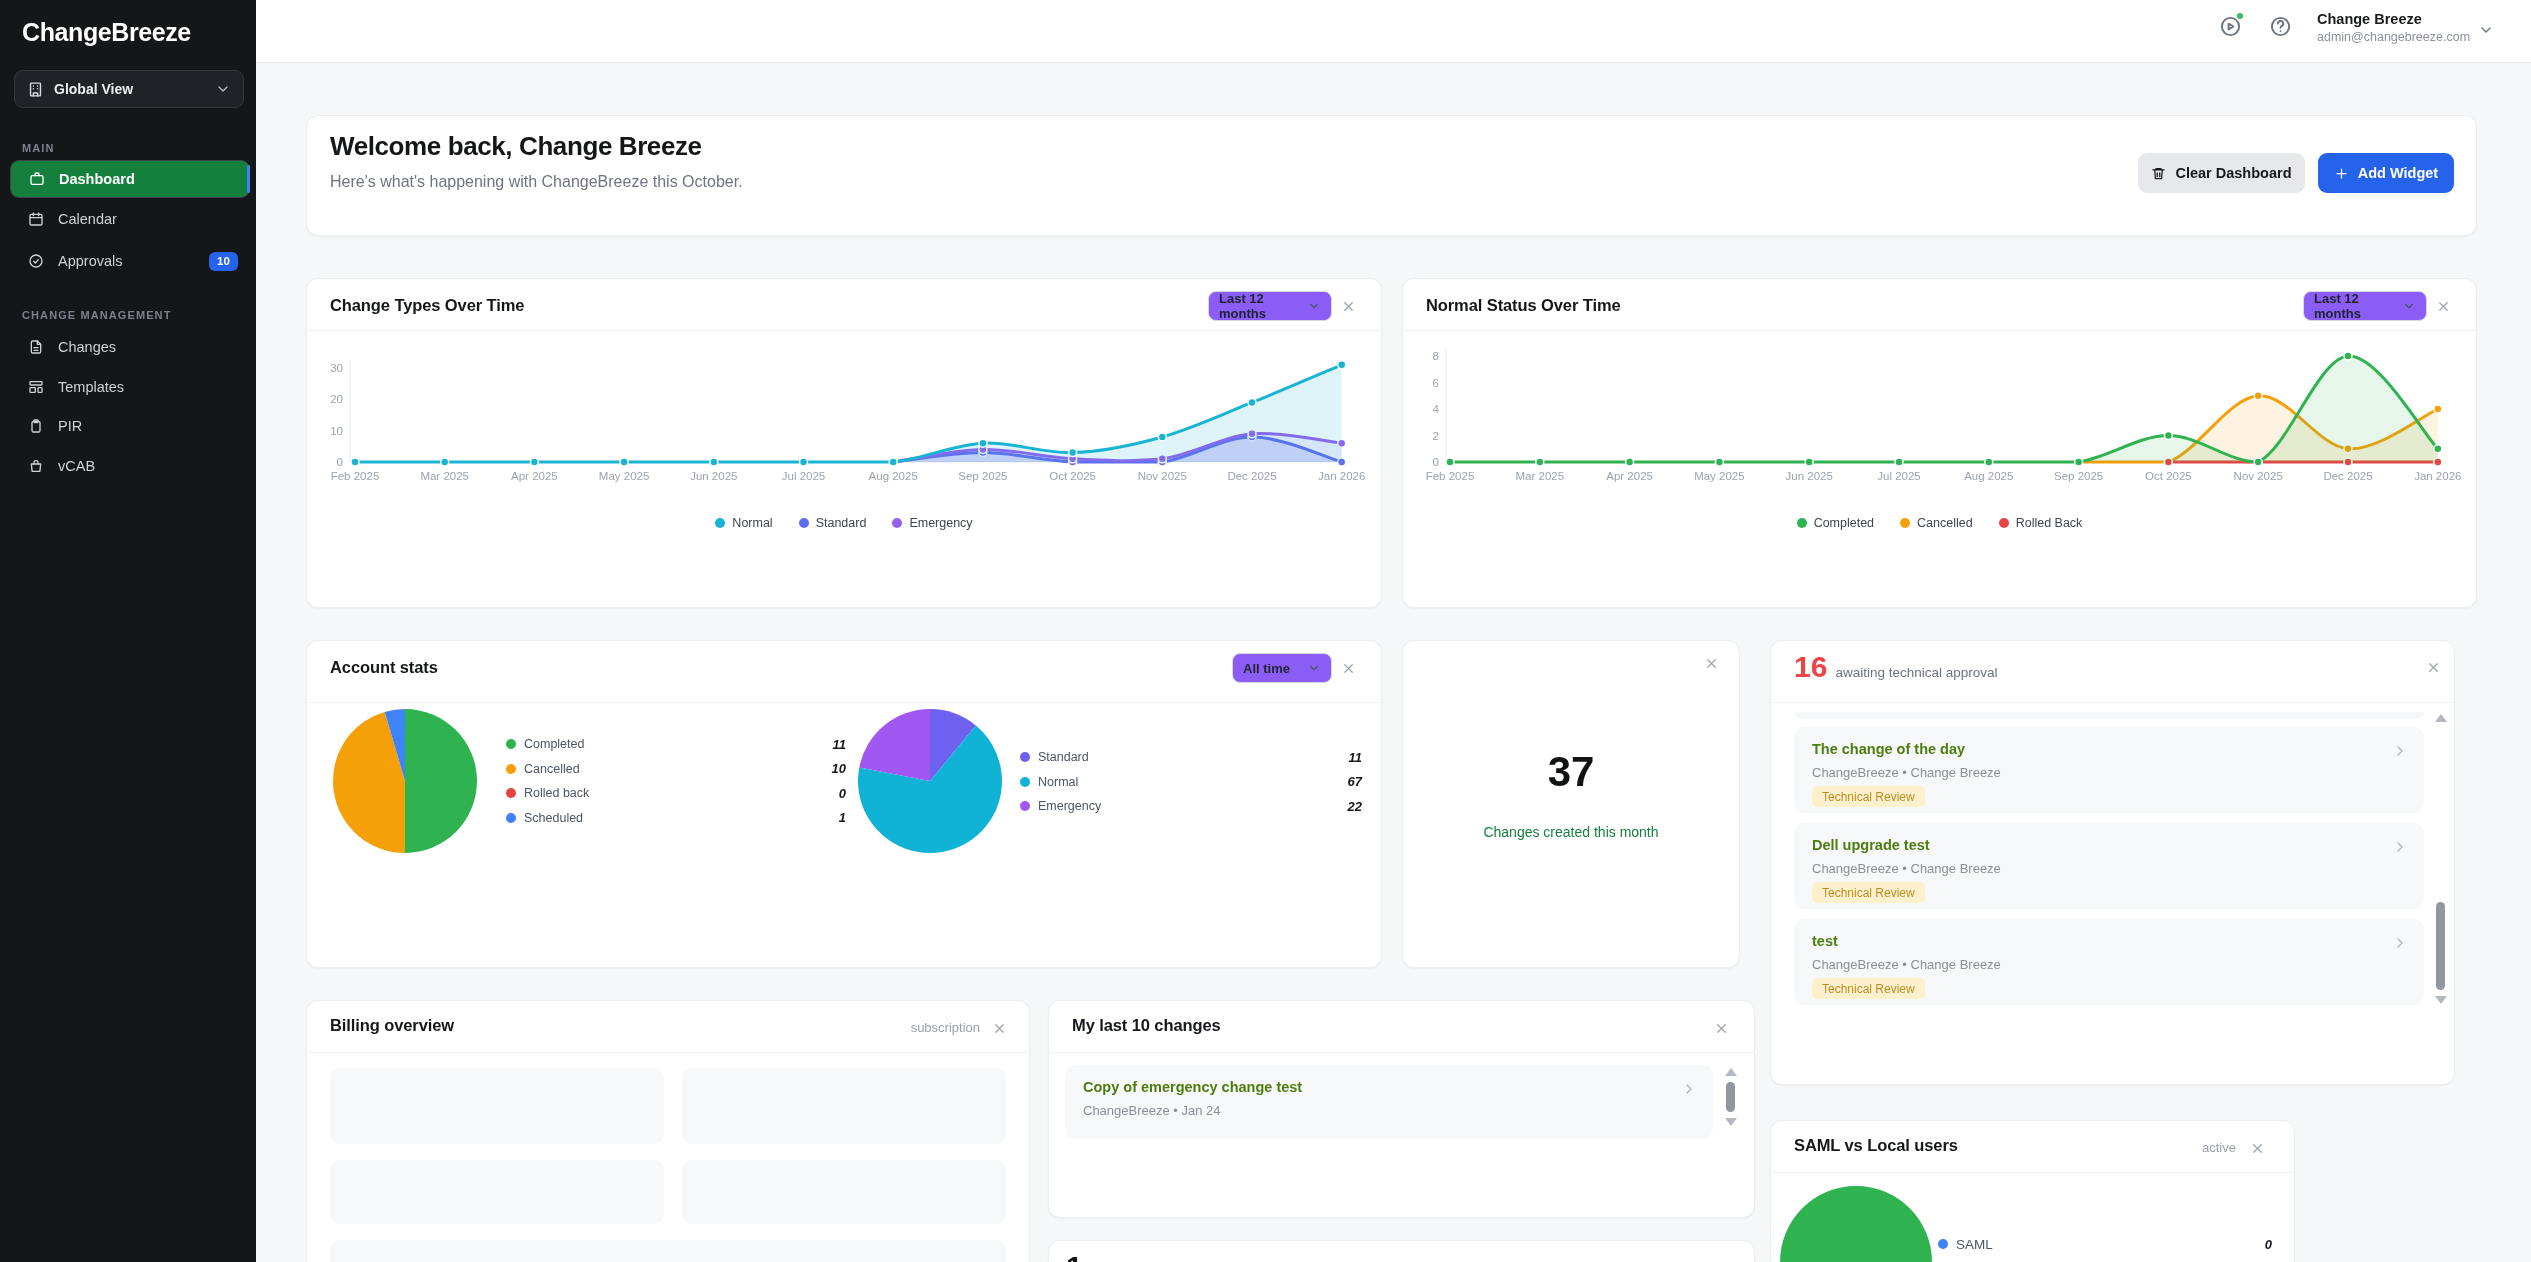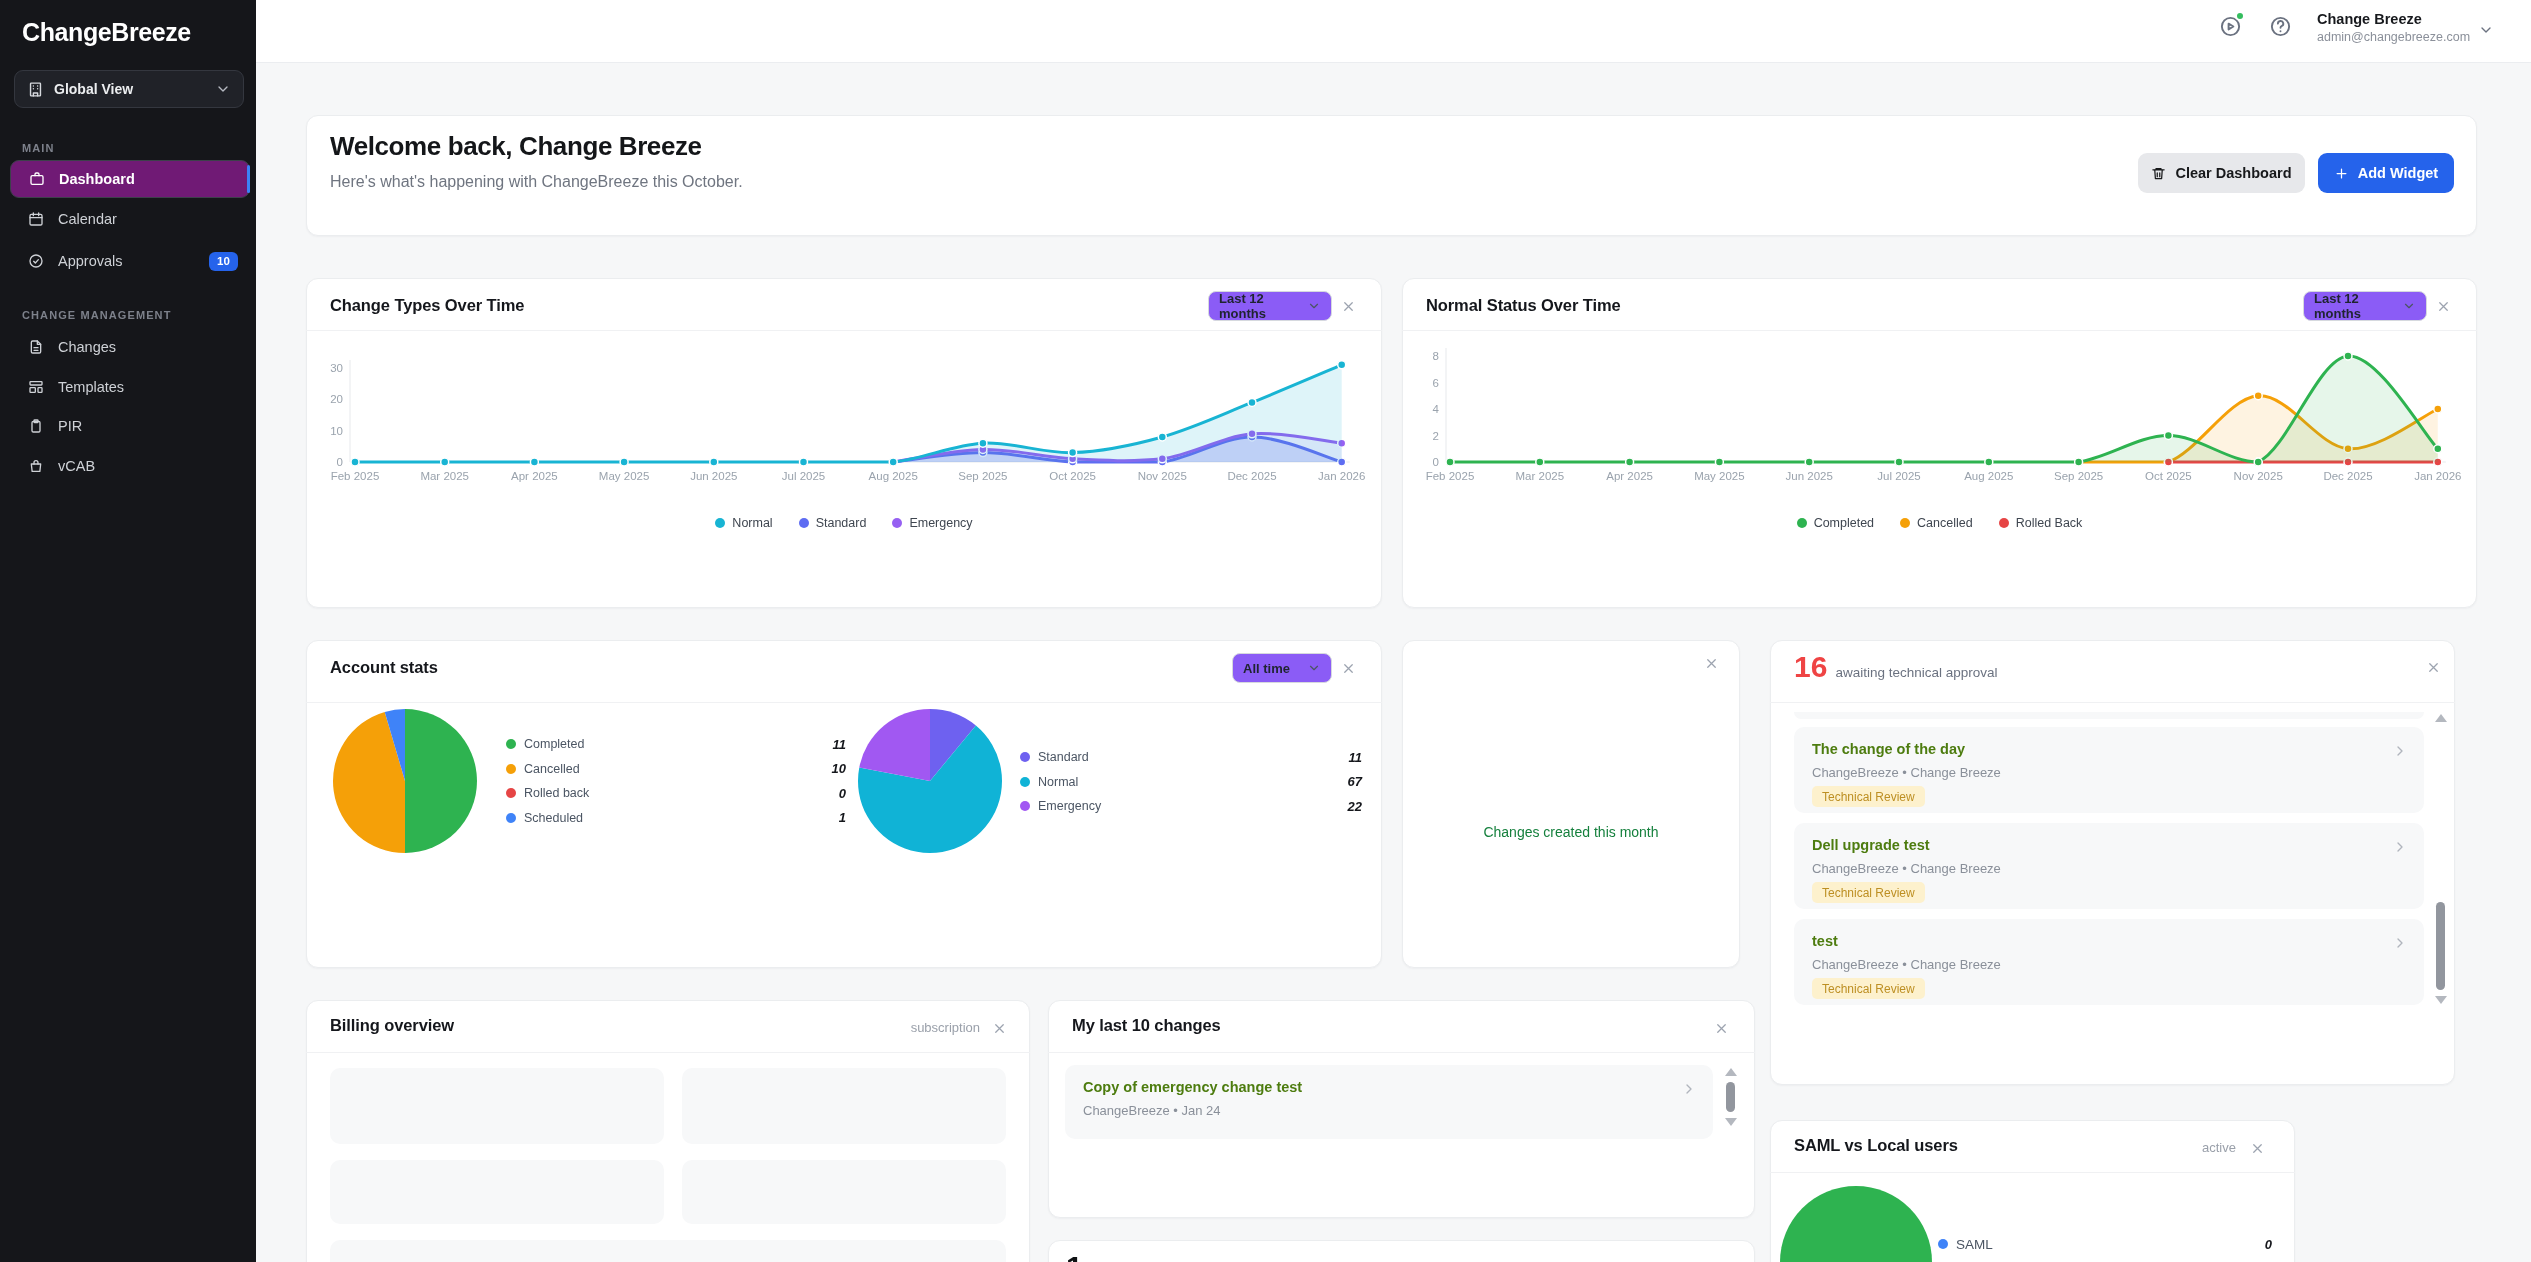--- a/index.html
+++ b/index.html
@@ -10,21 +10,21 @@
   
   .sidebar { position:absolute; left:0; top:0; width:256px; height:1262px; background:#15161a; z-index:5; }
   .logo { position:absolute; left:22px; top:18px; font-size:25px; font-weight:bold; color:#fff; letter-spacing:-0.4px; }
   .org-btn { position:absolute; left:14px; top:70px; width:230px; height:38px; background:#202228; border:1px solid #34373f;
     border-radius:9px; display:flex; align-items:center; padding:0 12px; gap:10px; color:#eceef0; cursor:pointer; }
   .org-btn .lbl { font-size:14px; font-weight:bold; flex:1; }
   .nav-label { position:absolute; left:22px; font-size:11px; font-weight:bold; letter-spacing:1.1px; color:#7d818b; }
   .nav-item { position:absolute; left:10px; width:240px; height:38px; border-radius:9px; display:flex; align-items:center;
     padding:0 12px 0 18px; gap:14px; color:#ced1d6; font-size:14.5px; cursor:pointer; }
   .nav-item .label { flex:1; }
-  .nav-item.active { background:#701a75; border:1px solid #3c404a; color:#fff; font-weight:bold; }
+  .nav-item.active { background:#15803d; border:1px solid #3c404a; color:#fff; font-weight:bold; }
   .nav-item.active::after { content:""; position:absolute; right:-1px; top:4px; bottom:4px; width:3px; border-radius:3px; background:#3b82f6; }
   .nav-badge { min-width:29px; height:19px; border-radius:6px; background:#2563eb; color:#fff; font-size:11.5px; font-weight:bold;
     display:flex; align-items:center; justify-content:center; padding:0 6px; }
   .icon { display:inline-flex; align-items:center; justify-content:center; }
   .icon svg { display:block; }
 
   
   .topbar { position:absolute; left:256px; top:0; width:2275px; height:63px; background:#fff; border-bottom:1px solid #ebedf0; }
   .tb-icon { position:absolute; color:#6b7280; cursor:pointer; }
   .tb-dot { position:absolute; left:2235px; top:11px; width:10px; height:10px; border-radius:50%; background:#34bd5e; border:2px solid #fff; z-index:2;}
@@ -445,20 +445,21 @@
         <span class="val">22</span>
       </div>
     </div>
 
   <div class="card" style="left:1402px; top:640px; width:338px; height:328px;"></div>
   <span class="close-x" style="left:1700px; top:652px;">
       <svg width="15" height="15" viewBox="0 0 24 24" fill="none" stroke="currentColor" stroke-width="2" stroke-linecap="round" stroke-linejoin="round">
         <path d="M6 6l12 12M18 6L6 18"></path>
       </svg>
     </span>
+  <div class="big-num" style="left:1402px; top:748px; width:338px; font-size:42px;">37</div>
   <div class="big-cap" style="left:1402px; top:800px; width:338px;">Changes created this month</div>
 
   <div class="card" style="left:1770px; top:640px; width:685px; height:445px;"></div>
   <div style="position:absolute; left:1794px; top:650px; display:flex; align-items:baseline; gap:8px;">
     <span style="font-size:30px; font-weight:bold; color:#ef4444;">16</span>
     <span style="font-size:13.5px; color:#6b7280;">awaiting technical approval</span>
   </div>
   <span class="close-x" style="left:2422px; top:656px;">
       <svg width="15" height="15" viewBox="0 0 24 24" fill="none" stroke="currentColor" stroke-width="2" stroke-linecap="round" stroke-linejoin="round">
         <path d="M6 6l12 12M18 6L6 18"></path>

